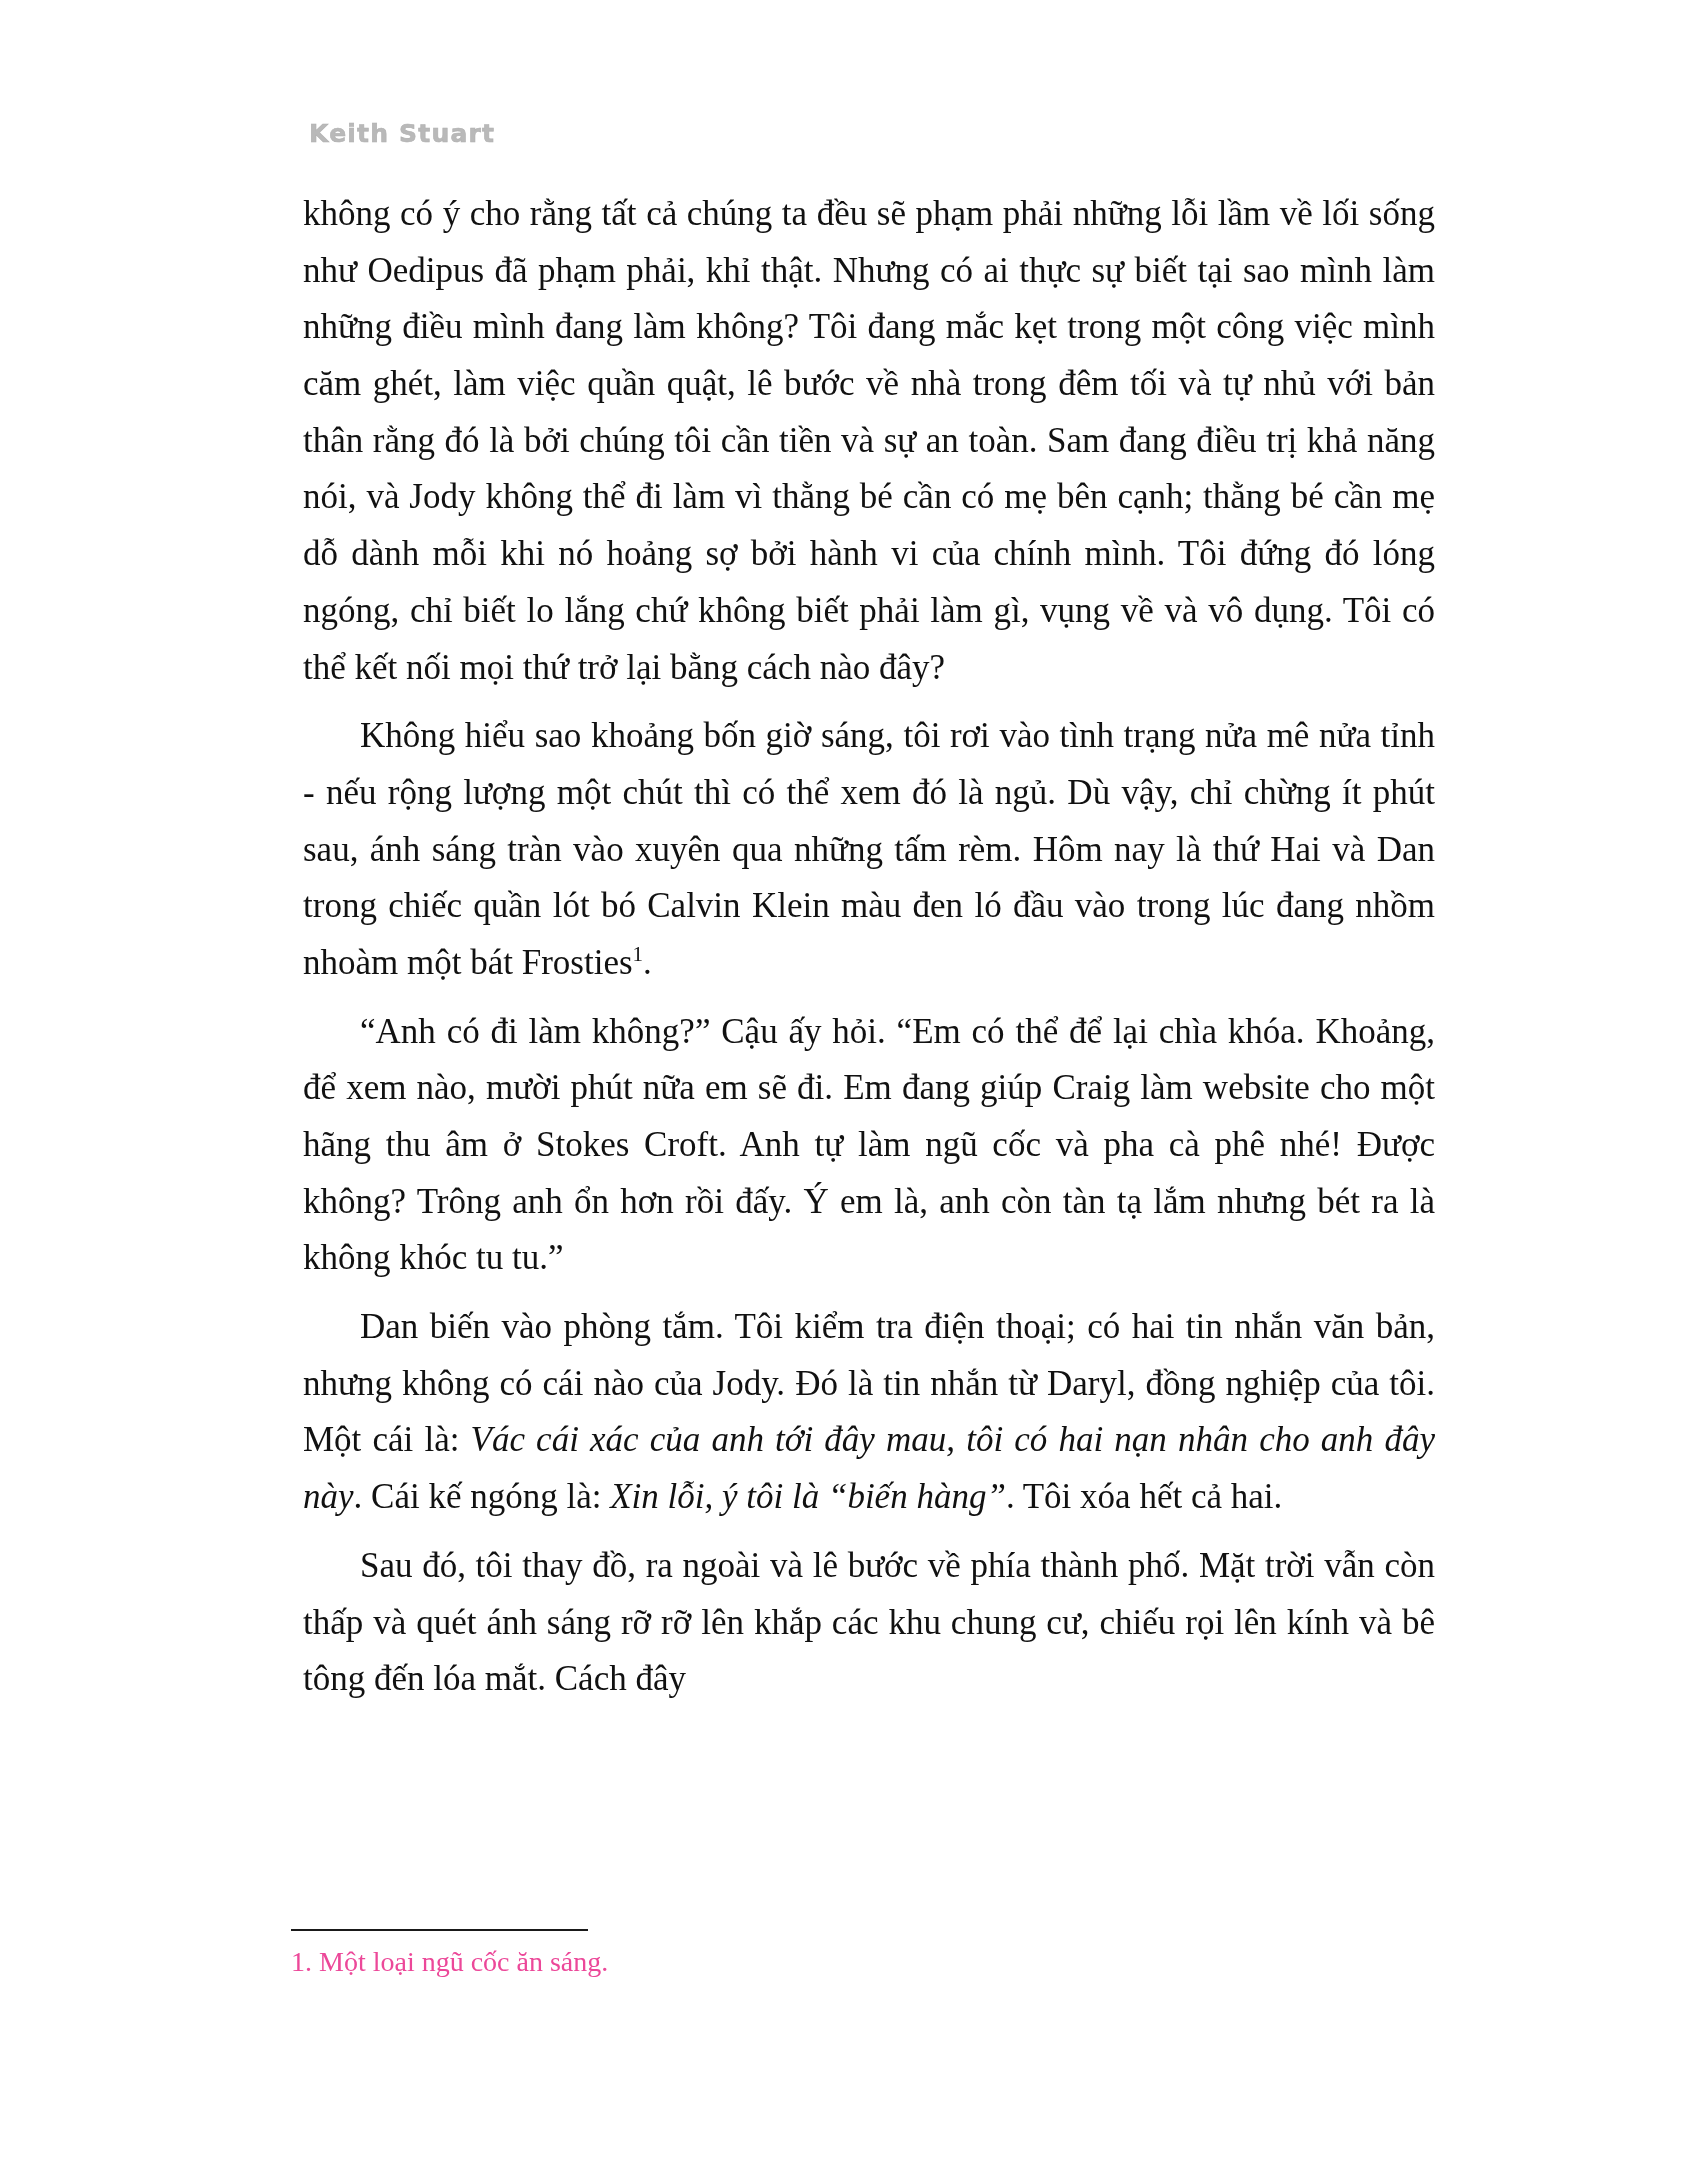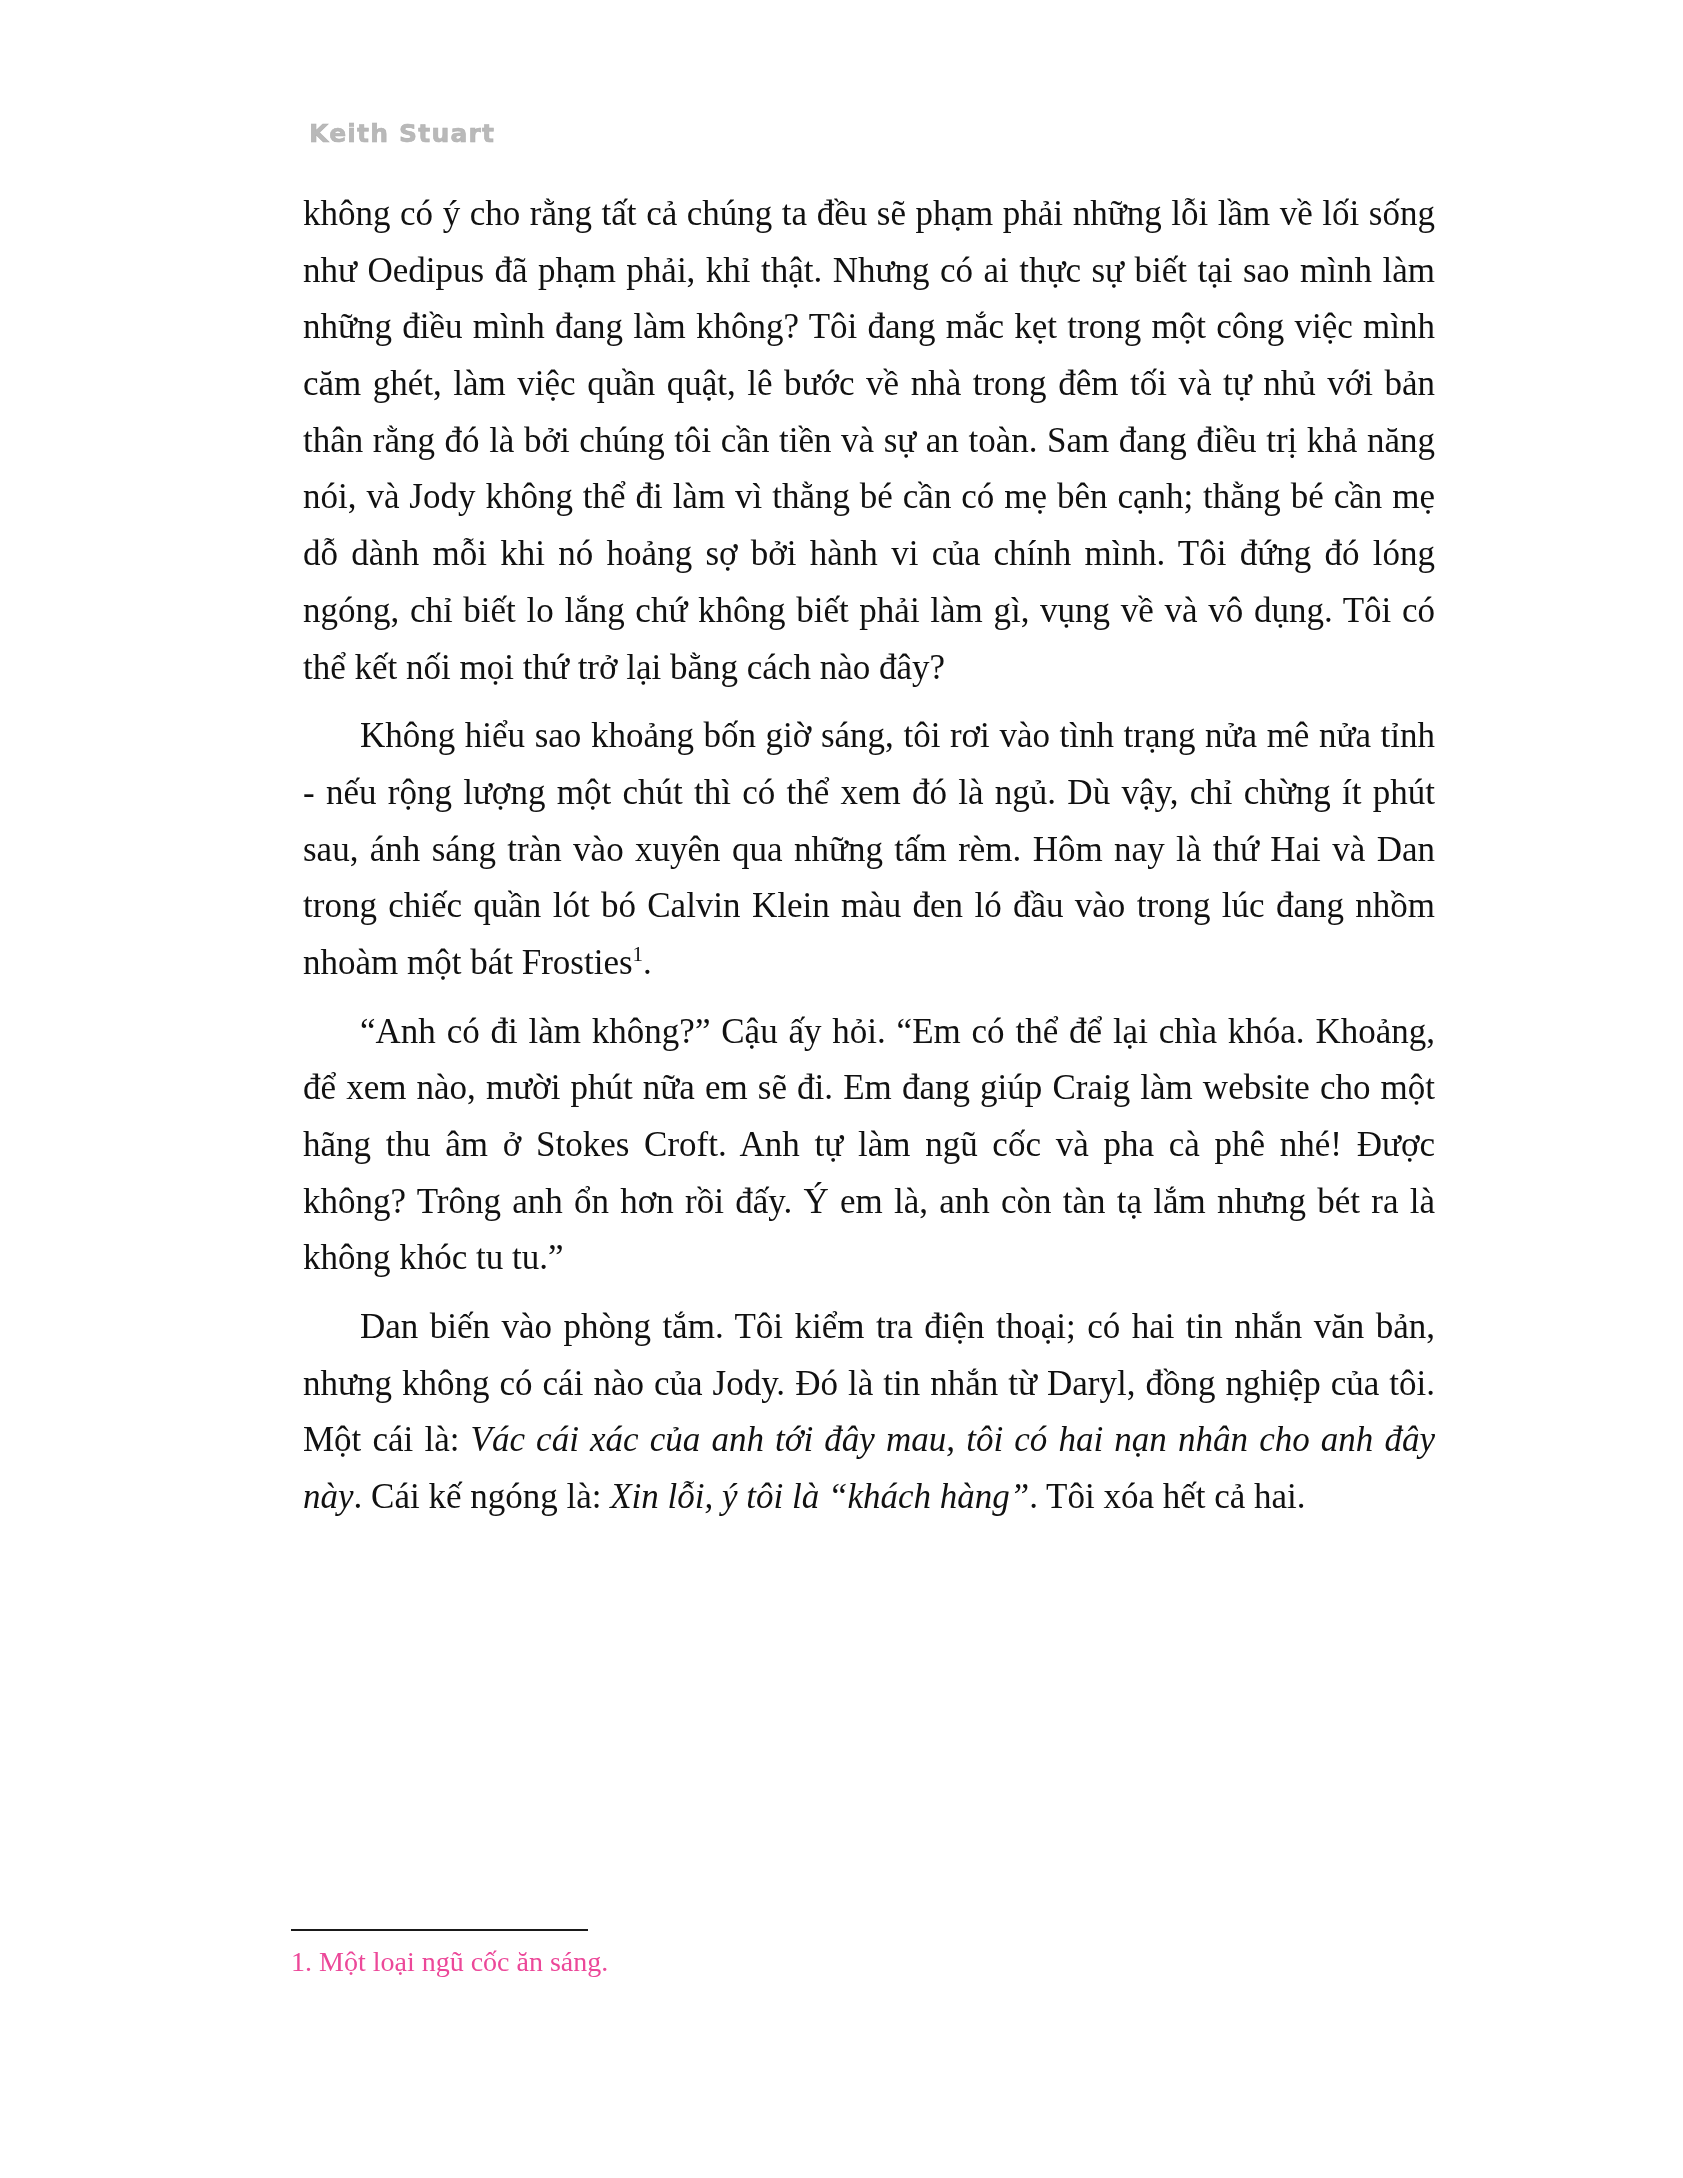--- a/index.html
+++ b/index.html
@@ -82,21 +82,22 @@
 
 <div class="page">
 
   <div class="content">
     <div class="running-head">Keith Stuart</div>
 
     <div class="body-text" id="body-text">
         <p><span>không có ý cho rằng tất cả chúng ta đều sẽ phạm phải những lỗi lầm về lối sống như Oedipus đã phạm phải, khỉ thật. Nhưng có ai thực sự biết tại sao mình làm những điều mình đang làm không? Tôi đang mắc kẹt trong một công việc mình căm ghét, làm việc quần quật, lê bước về nhà trong đêm tối và tự nhủ với bản thân rằng đó là bởi chúng tôi cần tiền và sự an toàn. Sam đang điều trị khả năng nói, và Jody không thể đi làm vì thằng bé cần có mẹ bên cạnh; thằng bé cần mẹ dỗ dành mỗi khi nó hoảng sợ bởi hành vi của chính mình. Tôi đứng đó lóng ngóng, chỉ biết lo lắng chứ không biết phải làm gì, vụng về và vô dụng. Tôi có thể kết nối mọi thứ trở lại bằng cách nào đây?</span></p>
         <p class="indent"><span>Không hiểu sao khoảng bốn giờ sáng, tôi rơi vào tình trạng nửa mê nửa tỉnh - nếu rộng lượng một chút thì có thể xem đó là ngủ. Dù vậy, chỉ chừng ít phút sau, ánh sáng tràn vào xuyên qua những tấm rèm. Hôm nay là thứ Hai và Dan trong chiếc quần lót bó Calvin Klein màu đen ló đầu vào trong lúc đang nhồm nhoàm một bát Frosties</span><sup>1</sup><span>.</span></p>
         <p class="indent"><span>“Anh có đi làm không?” Cậu ấy hỏi. “Em có thể để lại chìa khóa. Khoảng, để xem nào, mười phút nữa em sẽ đi. Em đang giúp Craig làm website cho một hãng thu âm ở Stokes Croft. Anh tự làm ngũ cốc và pha cà phê nhé! Được không? Trông anh ổn hơn rồi đấy. Ý em là, anh còn tàn tạ lắm nhưng bét ra là không khóc tu tu.”</span></p>
-        <p class="indent"><span>Dan biến vào phòng tắm. Tôi kiểm tra điện thoại; có hai tin nhắn văn bản, nhưng không có cái nào của Jody. Đó là tin nhắn từ Daryl, đồng nghiệp của tôi. Một cái là: </span><i>Vác cái xác của anh tới đây mau, tôi có hai nạn nhân cho anh đây này</i><span>. Cái kế ngóng là: </span><i>Xin lỗi, ý tôi là “khách hàng”</i><span>. Tôi xóa hết cả hai.</span></p>
+        <p class="indent"><span>Dan biến vào phòng tắm. Tôi kiểm tra điện thoại; có hai tin nhắn văn bản, nhưng không có cái nào của Jody. Đó là tin nhắn từ Daryl, đồng nghiệp của tôi. Một cái là: </span><i>Vác cái xác của anh tới đây mau, tôi có hai nạn nhân cho anh đây này</i><span>. Cái kế ngóng là: </span><i>Xin lỗi, ý tôi là “biến hàng”</i><span>. Tôi xóa hết cả hai.</span></p>
+        <p class="indent"><span>Sau đó, tôi thay đồ, ra ngoài và lê bước về phía thành phố. Mặt trời vẫn còn thấp và quét ánh sáng rỡ rỡ lên khắp các khu chung cư, chiếu rọi lên kính và bê tông đến lóa mắt. Cách đây</span></p>
       </div>
   </div>
 
   <div class="footnote-rule"></div>
 
   <div class="footnote">1. Một loại ngũ cốc ăn sáng.</div>
 
 </div>
 
 

